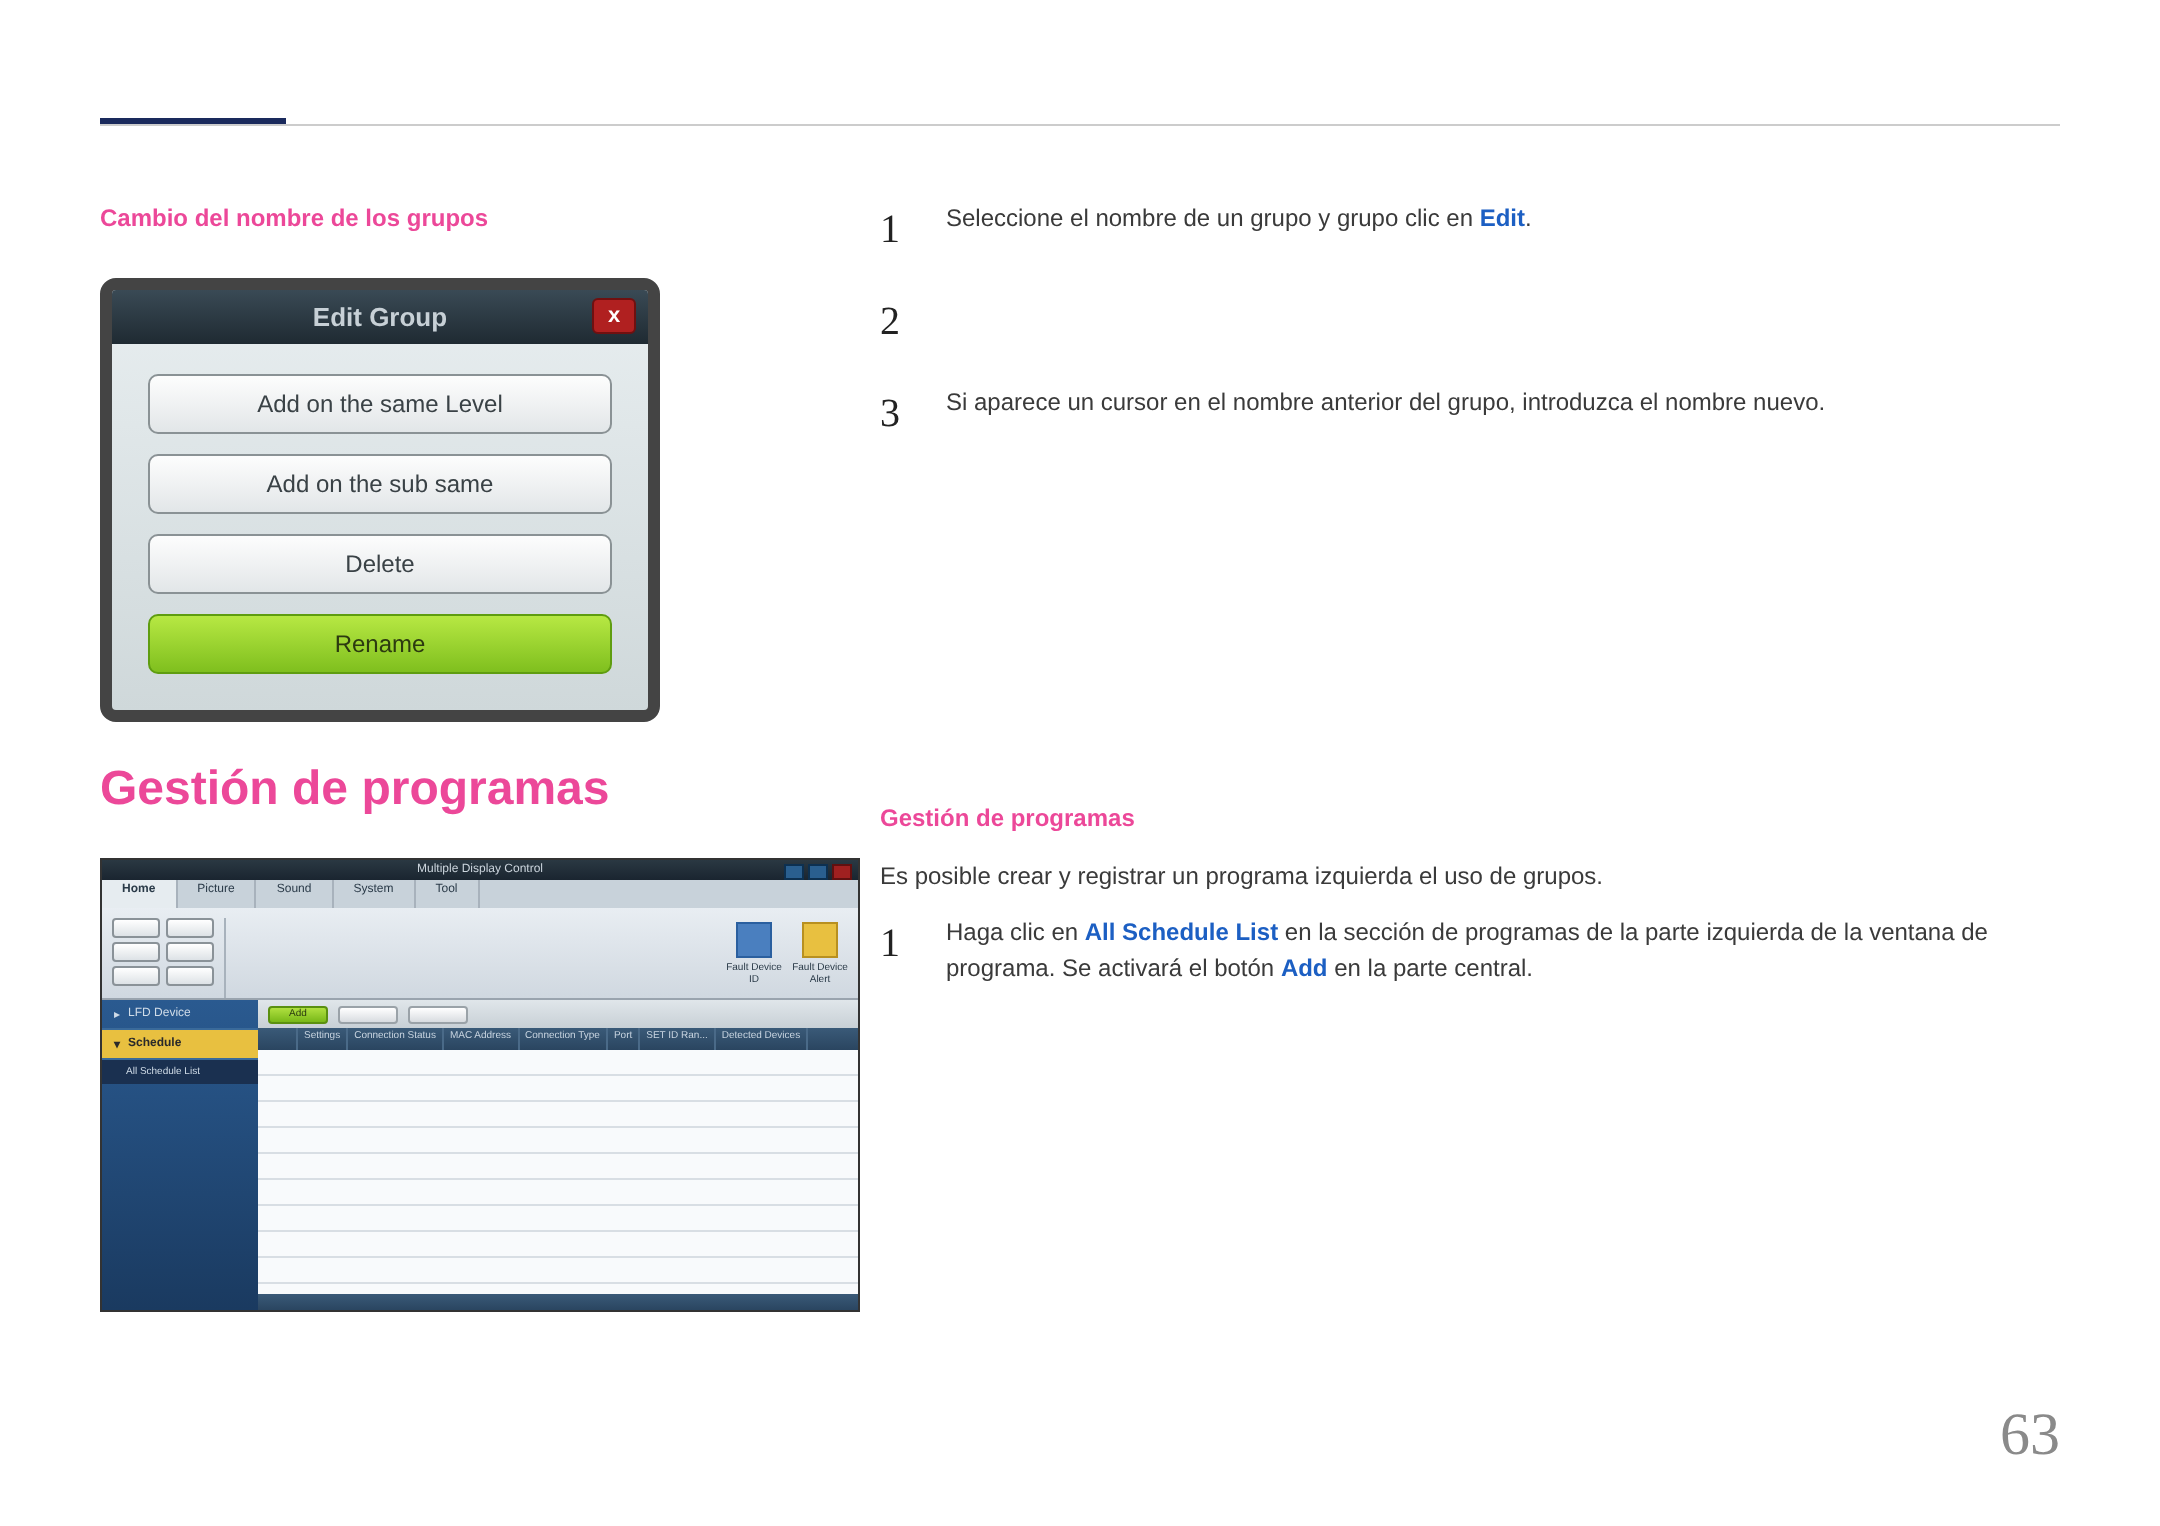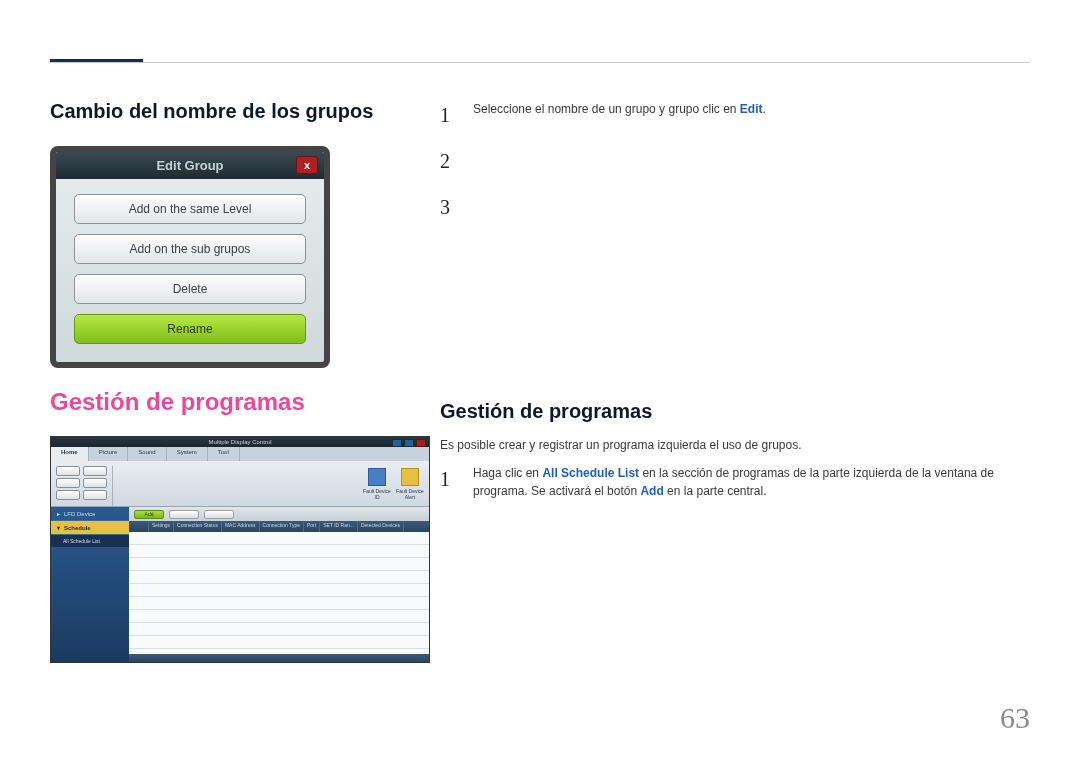--- a/index.html
+++ b/index.html
@@ -28,23 +28,23 @@
     background: #1a2a5c;
   }
   .content {
     display: flex;
     gap: 40px;
     margin-top: 50px;
   }
   .left-col { width: 350px; flex-shrink: 0; }
   .right-col { flex: 1; }
   .subtitle {
-    color: #0f172a;
+    color: #ec4899;
     font-weight: bold;
-    font-size: 20px;
+    font-size: 12px;
     margin-bottom: 15px;
     display: inline-block;
   }
   .section-title {
     font-size: 24px;
     font-weight: bold;
     color: #ec4899;
     margin: 45px 0 20px 0;
   }
   
@@ -222,21 +222,21 @@
   <div class="left-col">
     <div class="subtitle">Cambio del nombre de los grupos</div>
 
     <div class="dialog">
       <div class="dialog-title">
         <span>Edit Group</span>
         <div class="dialog-close">x</div>
       </div>
       <div class="dialog-body">
         <div class="dlg-btn">Add on the same Level</div>
-        <div class="dlg-btn">Add on the sub grupos</div>
+        <div class="dlg-btn">Add on the sub same</div>
         <div class="dlg-btn">Delete</div>
         <div class="dlg-btn active">Rename</div>
       </div>
     </div>
 
     <div class="section-title section2">Gestión de programas</div>
 
     <div class="app-window">
       <div class="app-titlebar">
         <span>Multiple Display Control</span>
@@ -323,20 +323,21 @@
         <span class="step-num">1</span>
         <span>
           <span>Seleccione el nombre de un grupo y grupo clic en </span><span class="bold">Edit</span><span>.</span>
         </span>
       </li>
       <li>
         <span class="step-num">2</span>
       </li>
       <li>
         <span class="step-num">3</span>
+        <span>Si aparece un cursor en el nombre anterior del grupo, introduzca el nombre nuevo.</span>
       </li>
     </ol>
 
     <div style="height:162px;"></div>
 
     <div class="subtitle">Gestión de programas</div>
     <div class="para">Es posible crear y registrar un programa izquierda el uso de grupos.</div>
     <ol class="steps">
       <li>
         <span class="step-num">1</span>

